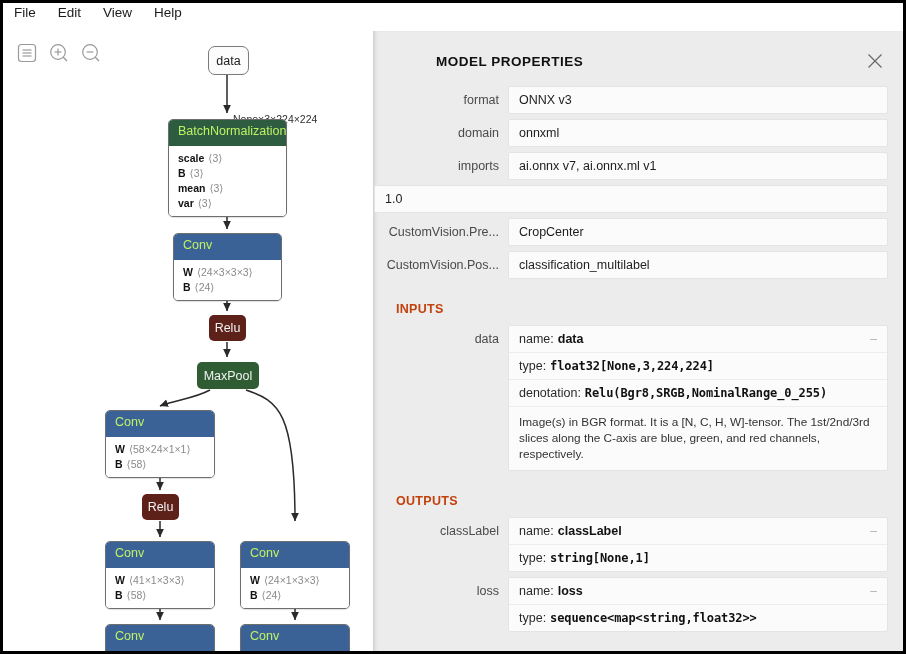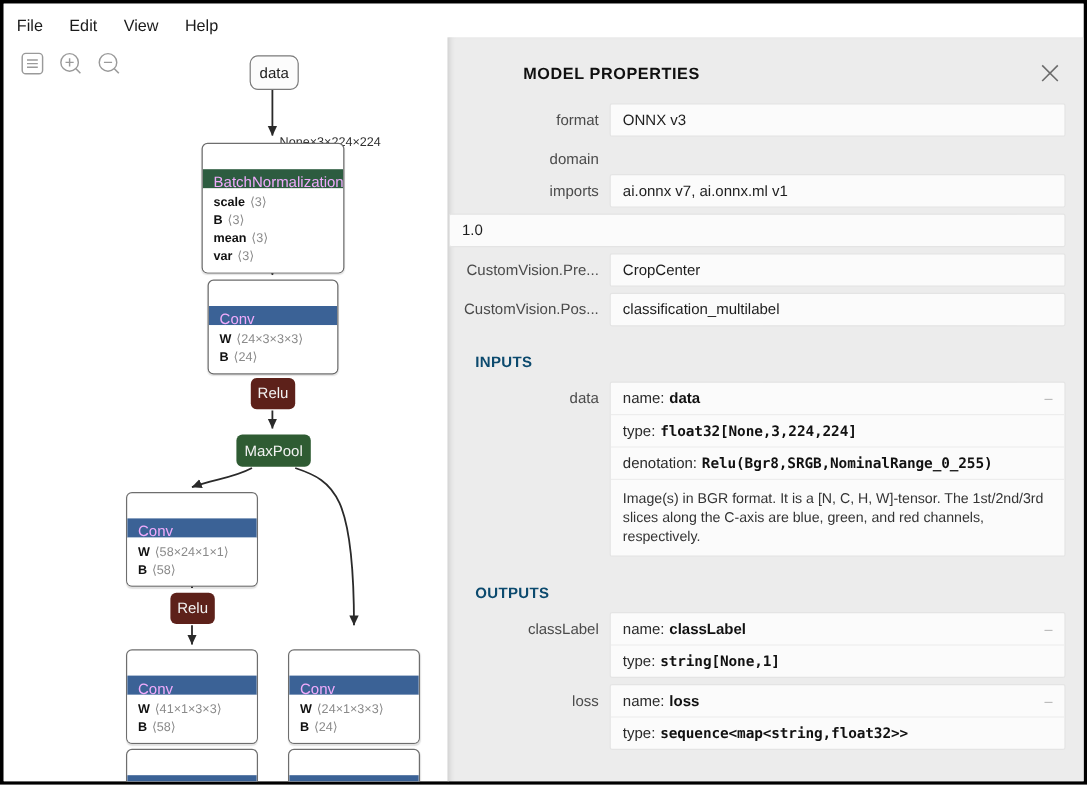--- a/index.html
+++ b/index.html
@@ -15,21 +15,21 @@
     box-sizing:border-box;
     border:3px solid #000000;
     background:#ffffff;
     overflow:hidden;
   }
 
   
   .menubar{
     position:absolute;left:0;top:0;right:0;height:28px;
     background:#ffffff;
-    display:flex;align-items:flex-end;
+    display:flex;align-items:flex-start;
     padding-left:9px;
     box-sizing:border-box;
     z-index:40;
   }
   .menu-item{
     font-size:13.5px;color:#1b1b1b;
     padding:2px 11px 2px 2px;
     margin-right:9px;
     cursor:default;white-space:nowrap;
   }
@@ -64,25 +64,24 @@
     background:#fcfcfc;
     display:flex;align-items:center;justify-content:center;
     font-size:12.5px;color:#202020;
   }
   .node-simple{
     border:none;border-radius:5px;
     display:flex;align-items:center;justify-content:center;
     font-size:12.5px;color:#f2f2f2;
   }
   .node-hdr{
-    height:16px;line-height:23px;
+    height:26px;line-height:23px;
     padding:0 9px;
-    font-size:12.5px;color:#f0abfc;
+    font-size:12.5px;color:#bef264;
     white-space:nowrap;
-    margin-top:21px;
   }
   .node-body{
     background:#ffffff;
     padding:5px 8px 5px 9px;
   }
   .attr{
     font-size:10.5px;line-height:15px;
     color:#1a1a1a;white-space:nowrap;
   }
   .attr b{font-weight:bold;color:#111111;}
@@ -108,21 +107,21 @@
     padding:21px 22px 0 22px;
   }
   .panel-title{
     font-size:13.5px;font-weight:bold;letter-spacing:.5px;color:#101010;padding-left:40px;
   }
   .panel-close{
     width:18px;height:18px;cursor:pointer;opacity:.72;
   }
 
   .section-title{
-    font-size:12.5px;font-weight:bold;letter-spacing:.3px;color:#0c4a6e;
+    font-size:12.5px;font-weight:bold;letter-spacing:.3px;color:#c2410c;
     padding:18px 0 9px 22px;
   }
 
   .rows{padding:0 18px 0 0;}
   .prop-row{
     display:flex;align-items:flex-start;
     margin-bottom:5px;
   }
   .prop-name{
     width:113px;min-width:113px;
@@ -321,20 +320,21 @@
     </div>
 
     <div class="rows" style="margin-top:16px;">
 
       <div class="prop-row">
         <div class="prop-name">format</div>
         <div class="prop-value">ONNX v3</div>
       </div>
       <div class="prop-row">
         <div class="prop-name">domain</div>
+        <div class="prop-value">onnxml</div>
       </div>
       <div class="prop-row">
         <div class="prop-name">imports</div>
         <div class="prop-value">ai.onnx v7, ai.onnx.ml v1</div>
       </div>
       <div class="prop-row">
         <div class="prop-value">1.0</div>
       </div>
       <div class="prop-row">
         <div class="prop-name">CustomVision.Pre...</div>

